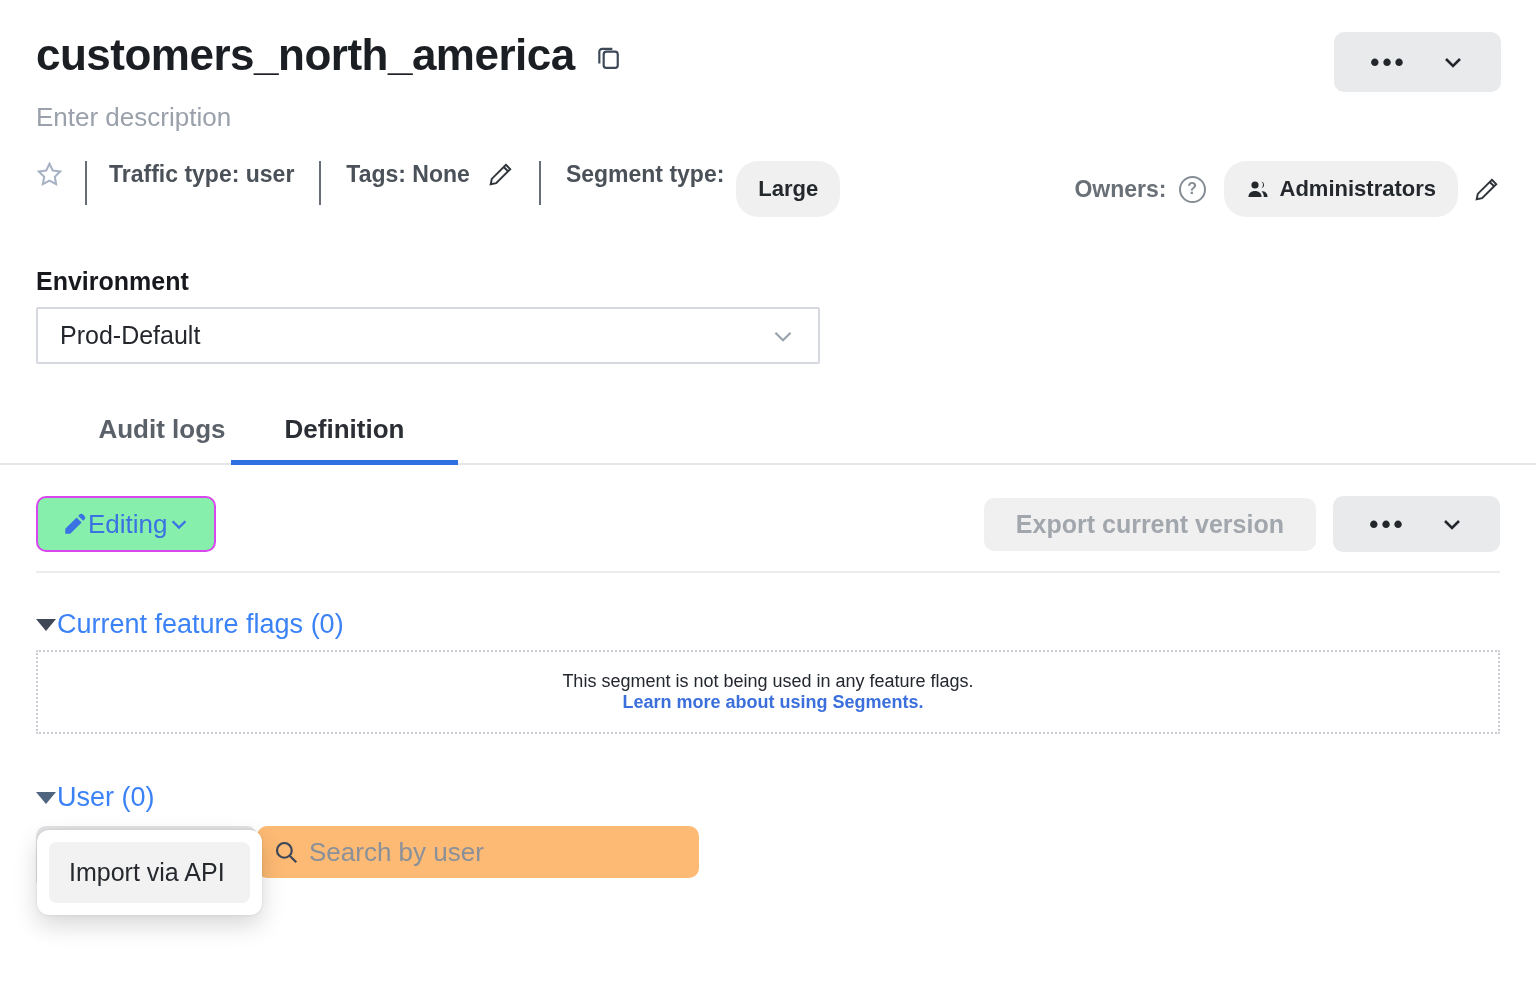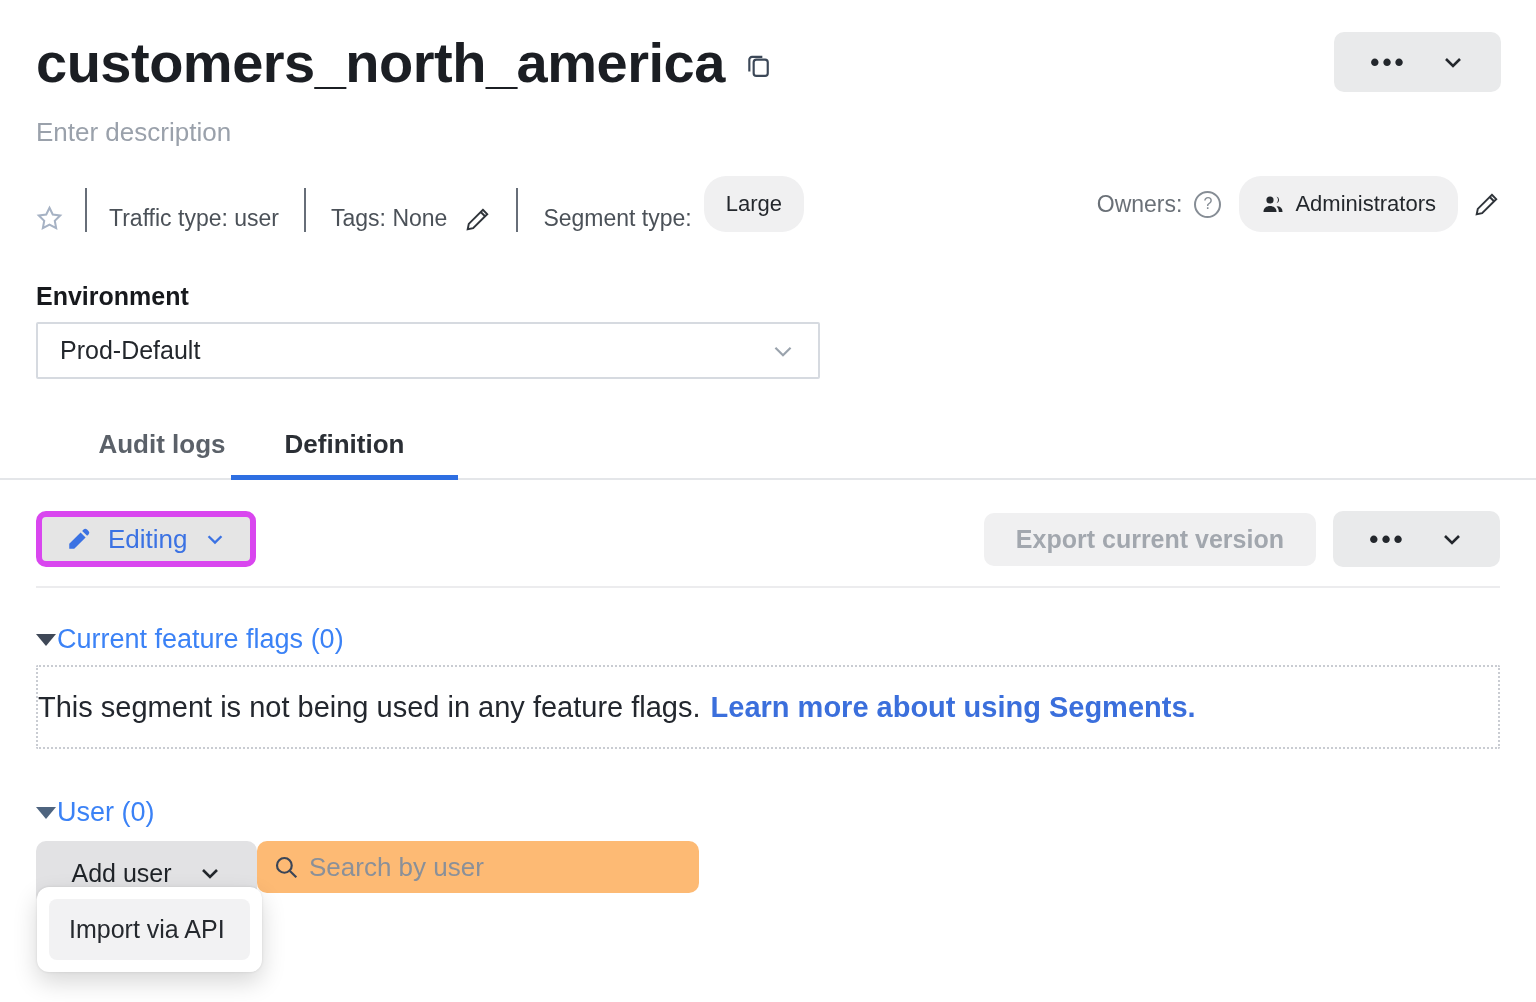--- a/index.html
+++ b/index.html
@@ -2,26 +2,26 @@
 <html><head>
 <meta charset="utf-8">
 <style>
   * { margin:0; padding:0; box-sizing:border-box; }
   html,body { width:1536px; height:1002px; background:#ffffff; overflow:hidden;
               font-family:"Liberation Sans", sans-serif; color:#1c1f23; }
   .page { position:relative; width:1536px; height:1002px; padding:0 36px; }
 
   
   .title-row { padding-top:30px; display:flex; align-items:center; gap:20px; }
-  .page-title { font-size:56px; font-weight:700; letter-spacing:-0.5px; color:#1b1e23; }
+  .page-title { font-size:44px; font-weight:700; letter-spacing:-0.5px; color:#1b1e23; }
   .copy-icon { width:26px; height:28px; color:#3c4858; cursor:pointer; margin-top:4px; }
   .description { margin-top:22px; font-size:26px; color:#9aa1ab; cursor:text; }
 
   
-  .meta-row { margin-top:28px; display:flex; align-items:flex-end; }
+  .meta-row { margin-top:28px; display:flex; align-items:flex-start;font-weight:bold; }
   .meta-row .vdiv { width:2px; height:44px; background:#676e78; }
   .meta-text { font-size:23px; color:#4b5158; }
   .star-icon { width:27px; height:27px; color:#a6b2c4; cursor:pointer; }
   .pencil-icon { width:26px; height:26px; color:#2f343a; cursor:pointer; }
   .pill { display:inline-flex; align-items:center; height:56px; padding:16px 22px;
           background:#f0f0f1; border-radius:22px; font-size:22px; color:#24282d; }
   .owners-group { margin-left:auto; display:flex; align-items:center; }
   .owners-label { font-size:23px; color:#6a7077; }
   .q-circle { width:27px; height:27px; border:2px solid #868d95; border-radius:50%;
               display:flex; align-items:center; justify-content:center;
@@ -47,58 +47,58 @@
   
   .tabs { margin:38px -36px 0; padding:0 36px; display:flex; border-bottom:2px solid #e4e6e9; }
   .tab { position:relative; font-size:26px; padding:12px 0 18px; text-align:center; cursor:pointer; }
   .tab-definition { width:227px; font-weight:700; color:#2b2f35; }
   .tab-audit { margin-left:57px; width:138px; font-weight:600; color:#5b6169; }
   .tab.active::after { content:''; position:absolute; left:0; right:0; bottom:-2px;
                        height:5px; background:#2e6fe2; }
 
   
   .toolbar { margin-top:31px; display:flex; align-items:center; }
-  .btn-editing { display:flex; align-items:center; gap:16px; height:56px; padding:0 24px;
-                 border:6px solid #d946ef; border-radius:10px; background:#e5e5e5;
+  .btn-editing { display:flex; align-items:center; height:56px; padding:0 24px;
+                 border:2px solid #d946ef; border-radius:10px; background:#86efac;
                  font-size:26px; color:#3b72e3; cursor:pointer; }
   .pencil-blue { width:26px; height:26px; color:#3b72e3; }
   .toolbar-right { margin-left:auto; display:flex; align-items:center; gap:17px; }
   .btn-export { height:53px; padding:0 32px; background:#f0f0f1; border:none; border-radius:10px;
                 font-size:25px; font-weight:700; color:#a2a7ae; cursor:pointer; }
   .toolbar-more { width:167px; height:56px; gap:34px; }
 
   .soft-divider { margin-top:19px; height:2px; background:#ececee; }
 
   
   .section-head { display:flex; align-items:center; gap:1px; font-size:27px; color:#3b82f6; cursor:pointer; }
   .head-cff { margin-top:36px; }
   .head-user { margin-top:48px; }
   .caret { width:0; height:0; border-left:10px solid transparent; border-right:10px solid transparent; }
   .caret-dark { border-top:12px solid #3f4857; }
   .caret-slate { border-top:12px solid #4e647f; }
 
   .dotted-box { margin-top:10px; border:2px dotted #c9ccd2; border-radius:2px; height:84px;
-                display:flex; align-items:center; justify-content:flex-start; font-size:29px; color:#23272e; }
+                display:flex; align-items:center; justify-content:center; font-size:18px; color:#23272e;flex-direction:column; }
   .dotted-box a { color:#3b6fdc; font-weight:700; text-decoration:none; margin-left:10px; cursor:pointer; }
 
   
   .user-controls { margin-top:13px; display:flex; align-items:flex-start; }
   .btn-adduser { width:221px; height:64px; background:#e2e2e4; border:none; border-radius:10px;
                  display:flex; align-items:center; justify-content:center; gap:26px;
                  font-size:25px; color:#1f2328; cursor:pointer; }
   .search-box { width:442px; height:52px; background:#fdba74; border-radius:10px;
                 display:flex; align-items:center; padding:0 16px; }
   .search-icon { width:26px; height:26px; color:#3a4557; flex:none; }
   .search-input { border:none; outline:none; background:transparent; margin-left:10px;
                   font-size:26px; color:#23272c; width:100%;
                   font-family:"Liberation Sans", sans-serif; }
   .search-input::placeholder { color:#8a9099; }
 
   
-  .dropdown-menu { position:absolute; left:37px; top:887px; width:225px; padding:12px;
+  .dropdown-menu { position:absolute; left:37px; top:830px; width:225px; padding:12px;
                    background:#ffffff; border-radius:12px;
                    box-shadow:0 10px 24px rgba(0,0,0,0.16), 0 0 3px rgba(0,0,0,0.10); }
   .menu-item { background:#f2f2f3; border-radius:8px; height:61px; display:flex; align-items:center;
                padding-left:20px; font-size:25px; color:#25292e; cursor:pointer; }
 </style>
 </head>
 <body>
 
 <div class="page">
 

